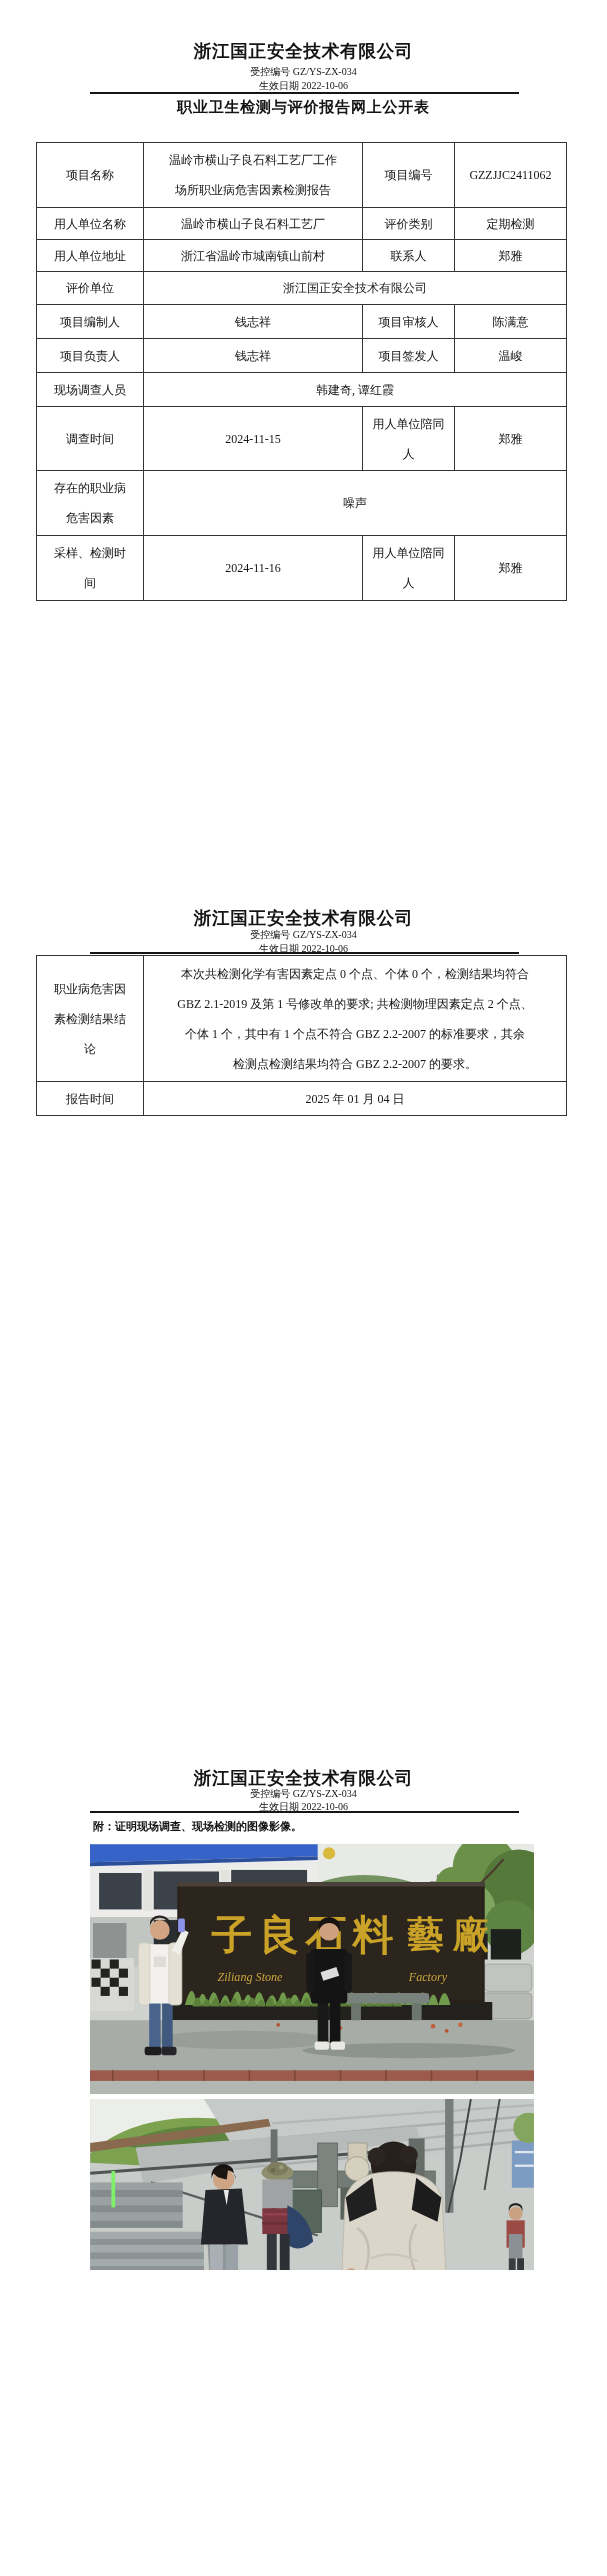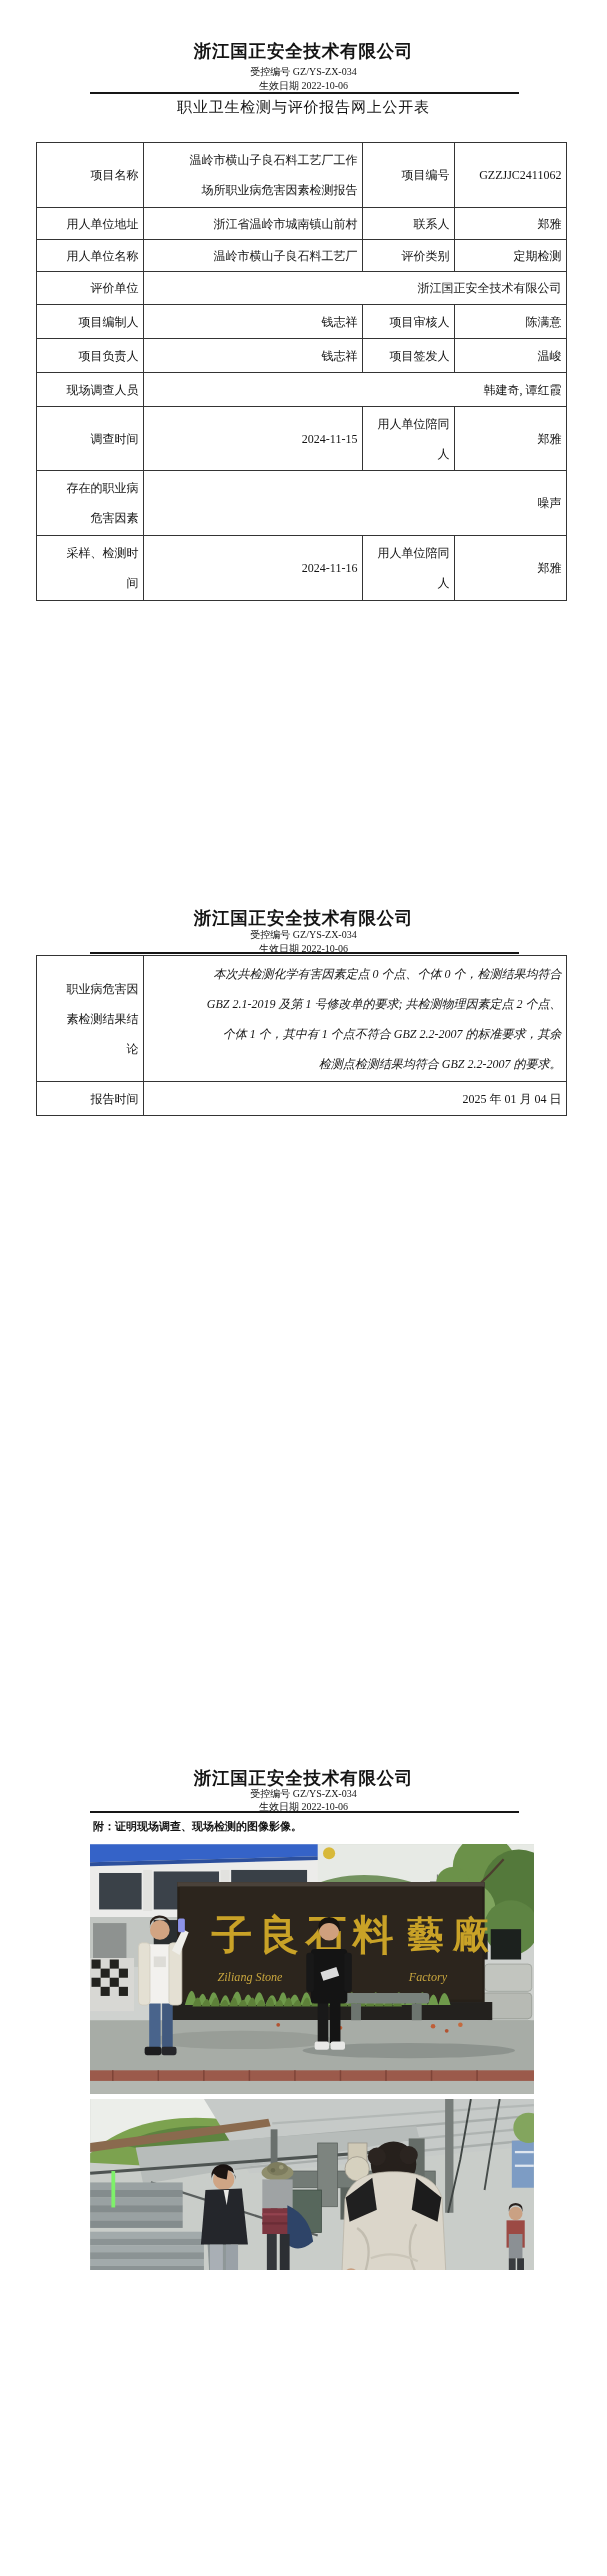--- a/index.html
+++ b/index.html
@@ -18,31 +18,31 @@
 
   .company{position:absolute;left:0;width:100%;text-align:center;
     font-family:"Liberation Sans",sans-serif;font-weight:700;font-size:17.5px;letter-spacing:0.8px;}
   .meta{position:absolute;left:0;width:100%;text-align:center;font-size:10px;}
   .rule{position:absolute;left:90px;width:429px;height:1.5px;background:var(--header_rule);}
   #p1 .company{top:39px} #p1 .m1{top:65px} #p1 .m2{top:79px} #p1 .rule{top:92px}
   #p2 .company{top:47px} #p2 .m1{top:69px} #p2 .m2{top:83px} #p2 .rule{top:93px}
   #p3 .company{top:49px} #p3 .m1{top:70px} #p3 .m2{top:83px} #p3 .rule{top:94px}
 
   .doc-title{position:absolute;top:98px;left:0;width:100%;text-align:center;
-    font-family:"Liberation Sans",sans-serif;font-weight:400;font-size:15px;letter-spacing:0.8px;}
+    font-family:"Liberation Sans",sans-serif;font-weight:700;font-size:15px;letter-spacing:0.8px;}
 
   table.t{position:absolute;left:36px;border-collapse:collapse;table-layout:fixed;
     width:530px;font-size:12px;color:var(--ink);border:1.5px solid #2c2c2c;}
   #t1{top:142px}
   #t2{top:96px}
-  table.t td{border:0.8px solid var(--table_border);text-align:right;vertical-align:middle;
+  table.t td{border:0.8px solid var(--table_border);text-align:center;vertical-align:middle;
     white-space:pre-line;line-height:30px;padding:0 4.6px;overflow:hidden;}
   .h40 td{height:30px}.h41 td{height:31px}.h42 td{height:32px}.h43 td{height:33px}
   .h44 td{height:33px}.h83 td{height:63px}.h85 td{height:64px}.h87 td{height:66px}.h165 td{height:125px}
-  td.just{text-align:left;line-height:31px;padding:0 7.6px;font-style:italic;}
+  td.just{text-align:left;line-height:31px;padding:0 7.6px;}
 
   .att-note{position:absolute;top:102px;left:93px;
     font-family:"Liberation Sans",sans-serif;font-weight:700;font-size:11px;}
   .photo{position:absolute;left:90px;width:444px;overflow:hidden;background:#cfd2cf;}
   #photo1{top:127px;height:250px}
   #photo2{top:382px;height:248px}
   .photo svg{display:block}
   .gold{fill:var(--sign_gold);font-family:"Liberation Serif",serif;font-weight:700;}
   .gold-en{fill:#c7a53e;font-family:"Liberation Serif",serif;font-style:italic;}
 </style>
@@ -67,30 +67,30 @@
         </colgroup>
       <tbody>
           <tr class="h85">
         <td>项目名称</td>
         <td>温岭市横山子良石料工艺厂工作
 场所职业病危害因素检测报告</td>
         <td>项目编号</td>
         <td>GZZJJC2411062</td>
       </tr>
       <tr class="h41">
+        <td>用人单位名称</td>
+        <td>温岭市横山子良石料工艺厂</td>
+        <td>评价类别</td>
+        <td>定期检测</td>
+      </tr>
+      <tr class="h41">
         <td>用人单位地址</td>
         <td>浙江省温岭市城南镇山前村</td>
         <td>联系人</td>
         <td>郑雅</td>
-      </tr>
-      <tr class="h41">
-        <td>用人单位名称</td>
-        <td>温岭市横山子良石料工艺厂</td>
-        <td>评价类别</td>
-        <td>定期检测</td>
       </tr>
       <tr class="h42">
         <td>评价单位</td>
         <td colspan="3">浙江国正安全技术有限公司</td>
       </tr>
       <tr class="h43">
         <td>项目编制人</td>
         <td>钱志祥</td>
         <td>项目审核人</td>
         <td>陈满意</td>

